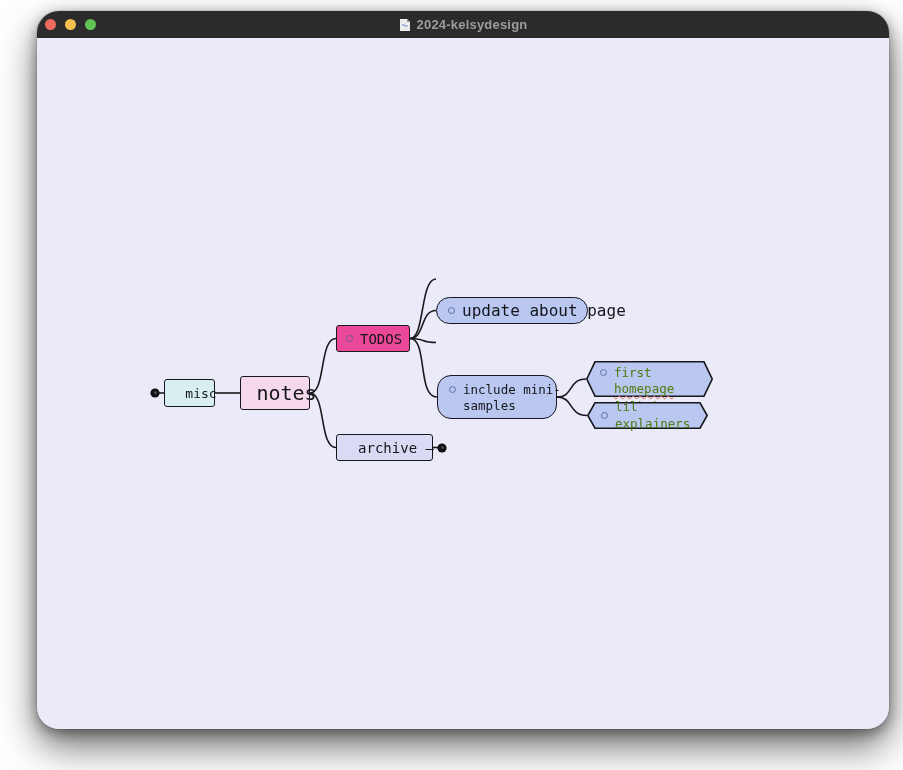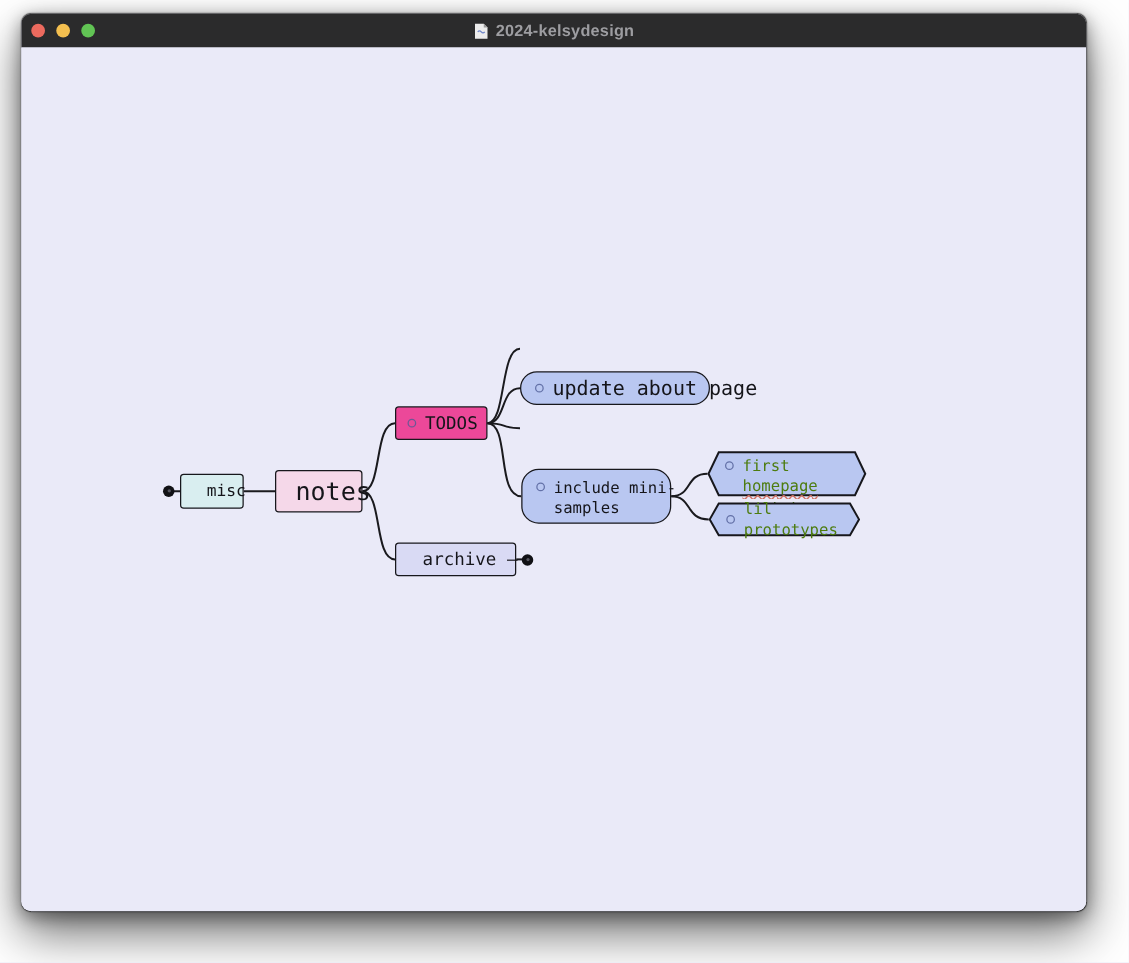--- a/index.html
+++ b/index.html
@@ -4,22 +4,22 @@
 <style>
   * { margin:0; padding:0; box-sizing:border-box; }
   html,body { width:903px; height:770px; }
   body {
     background:#ffffff;
     font-family:"DejaVu Sans Mono","Liberation Mono",monospace;
     position:relative;
     overflow:hidden;
   }
   .window {
-    position:absolute; left:17px; top:11px; width:852px; height:718px;
-    border-radius:8px; overflow:hidden;
+    position:absolute; left:37px; top:11px; width:852px; height:718px;
+    border-radius:22px; overflow:hidden;
     box-shadow:0 18px 38px rgba(0,0,0,.55), 0 4px 14px rgba(0,0,0,.4), 0 0 1px rgba(0,0,0,.8);
     background:#eaeaf8;
   }
   .titlebar {
     height:27px; background:#2b2b2c; display:flex; align-items:center;
     position:relative;
   }
   .traffic { display:flex; gap:9px; padding-left:8px; }
   .light { width:11px; height:11px; border-radius:50%; cursor:pointer; }
   .title-wrap {
@@ -165,21 +165,21 @@
         </span>
       </div>
     </div>
 
     <div class="hexnode n-lil">
       <svg width="121" height="27">
         <polygon points="8,0.8 113,0.8 120.2,13.5 113,26.2 8,26.2 0.8,13.5" fill="#b9c7f1" stroke="#17171c" stroke-width="1.6"></polygon>
       </svg>
       <div class="hex-content">
         <span class="bullet"></span>
-        <span>lil prototypes</span>
+        <span>lil explainers</span>
       </div>
     </div>
 
     <div class="node rect n-arch">
       <span>archive –</span>
     </div>
 
     <svg class="conn-dot" style="left:399px; top:403.5px;" width="12" height="12">
       <circle cx="6" cy="6" r="4.6" fill="#111115"></circle>
       <circle cx="6.4" cy="5.6" r="1.3" fill="#55555e"></circle>

